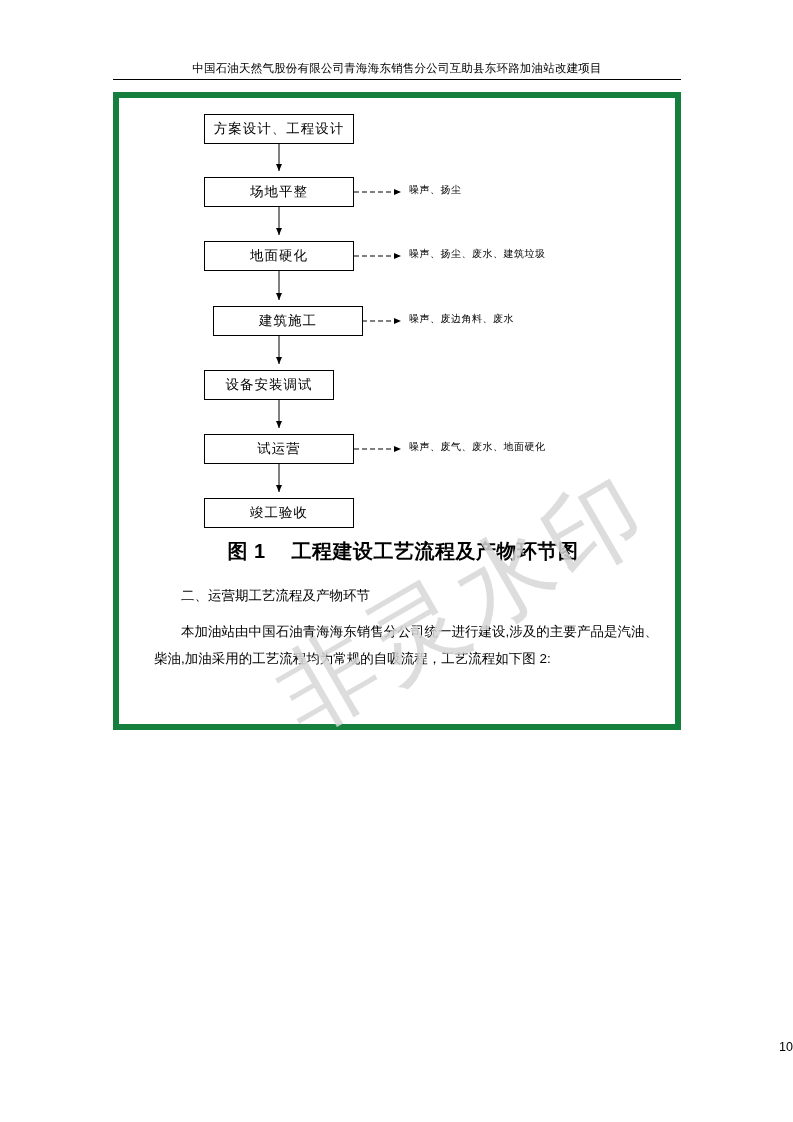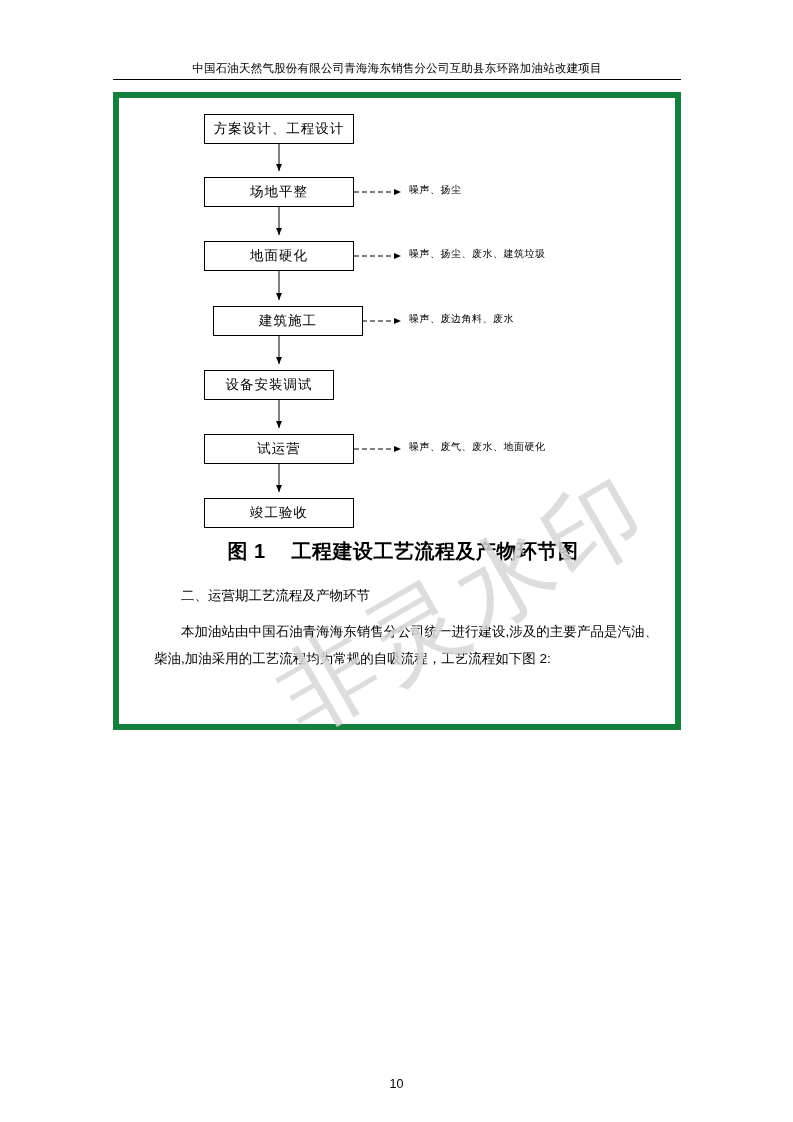--- a/index.html
+++ b/index.html
@@ -135,24 +135,23 @@
     white-space: nowrap;
     letter-spacing: 6px;
   }
 
   
   .page-number {
     position: absolute;
     top: 1040px;
     left: 0;
     width: 793px;
-    text-align: center;
+    text-align: right;
     font-family: "Liberation Sans", sans-serif;
     font-size: 12.5px;
-    margin-top: 37px;
   }
 </style>
 </head>
 <body>
 
 <div class="header">
   <div class="header-text">中国石油天然气股份有限公司青海海东销售分公司互助县东环路加油站改建项目</div>
   <div class="header-rule"></div>
 </div>
 

